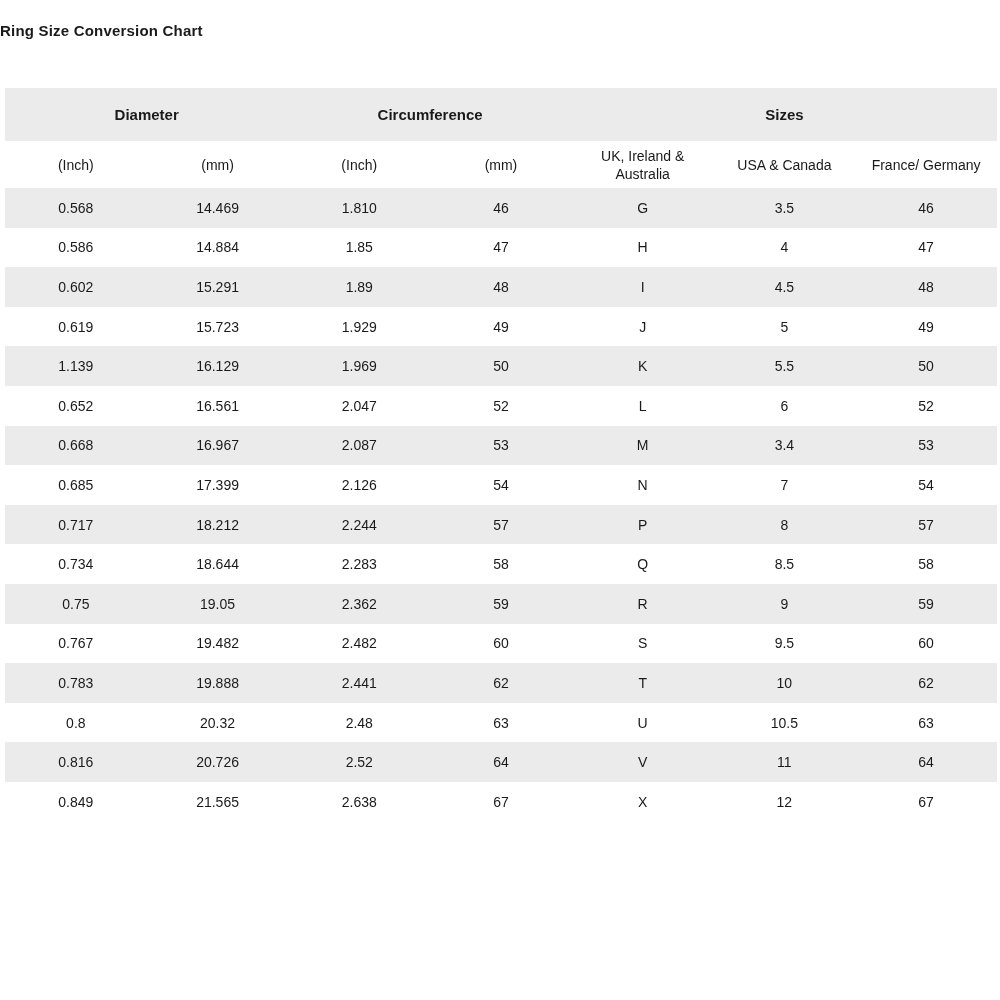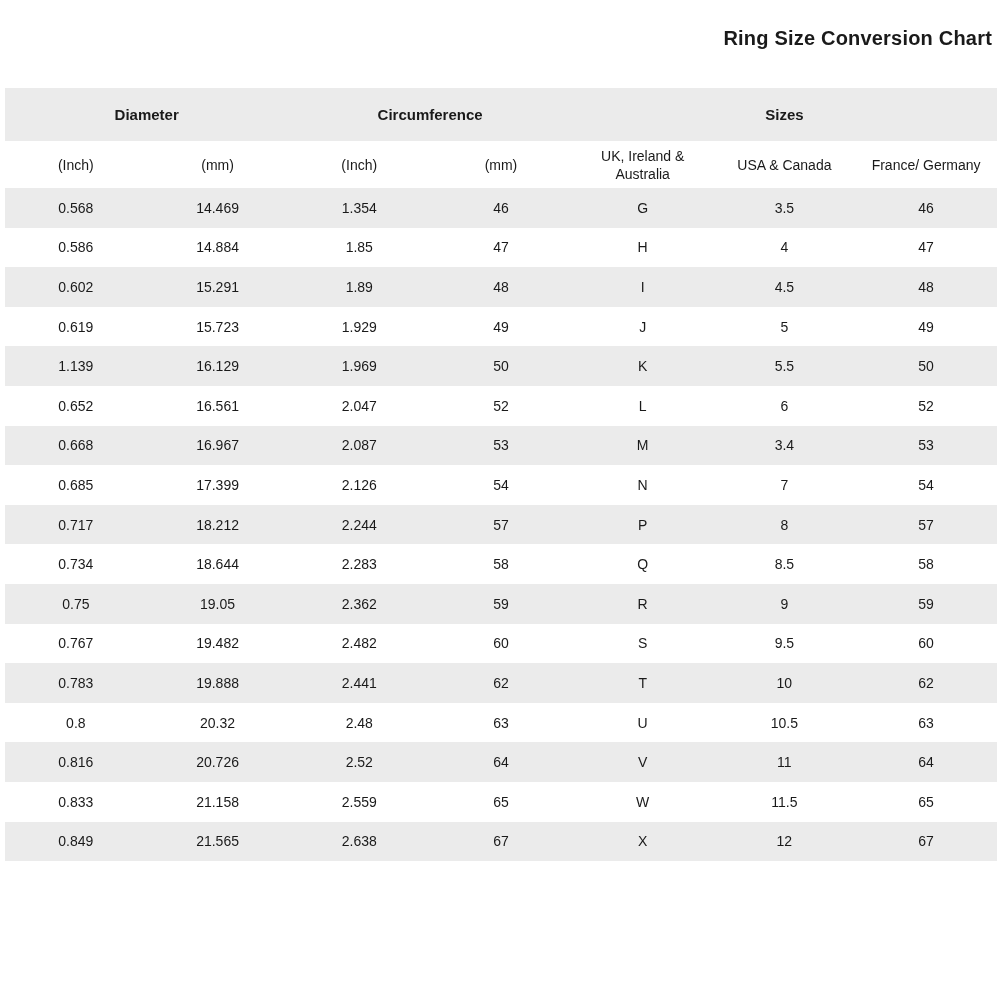--- a/index.html
+++ b/index.html
@@ -13,23 +13,23 @@
     color: #1a1a1a;
     -webkit-font-smoothing: antialiased;
   }
   .page { width: 1000px; height: 1000px; overflow: hidden; }
 
   .title-wrap {
     height: 88px;
     padding-top: 18px;
   }
   .title-wrap h1 {
-    margin: 8px;
-    text-align: right;
-    font-size: 20px;
+    margin: 0;
+    text-align: left;
+    font-size: 15px;
     line-height: 25px;
     font-weight: bold;
     letter-spacing: 0.2px;
   }
 
   table.ring-table {
     width: 992px;
     margin-left: 5px;
     border-collapse: collapse;
     table-layout: fixed;
@@ -96,21 +96,21 @@
         <th>(mm)</th>
         <th>UK, Ireland &amp; Australia</th>
         <th>USA &amp; Canada</th>
         <th>France/ Germany</th>
       </tr>
     </thead>
     <tbody id="table-body">
         <tr>
           <td>0.568</td>
           <td>14.469</td>
-          <td>1.354</td>
+          <td>1.810</td>
           <td>46</td>
           <td>G</td>
           <td>3.5</td>
           <td>46</td>
         </tr>
         <tr>
           <td>0.586</td>
           <td>14.884</td>
           <td>1.85</td>
           <td>47</td>
@@ -229,29 +229,20 @@
         <tr>
           <td>0.816</td>
           <td>20.726</td>
           <td>2.52</td>
           <td>64</td>
           <td>V</td>
           <td>11</td>
           <td>64</td>
         </tr>
         <tr>
-          <td>0.833</td>
-          <td>21.158</td>
-          <td>2.559</td>
-          <td>65</td>
-          <td>W</td>
-          <td>11.5</td>
-          <td>65</td>
-        </tr>
-        <tr>
           <td>0.849</td>
           <td>21.565</td>
           <td>2.638</td>
           <td>67</td>
           <td>X</td>
           <td>12</td>
           <td>67</td>
         </tr>
       </tbody>
   </table>

